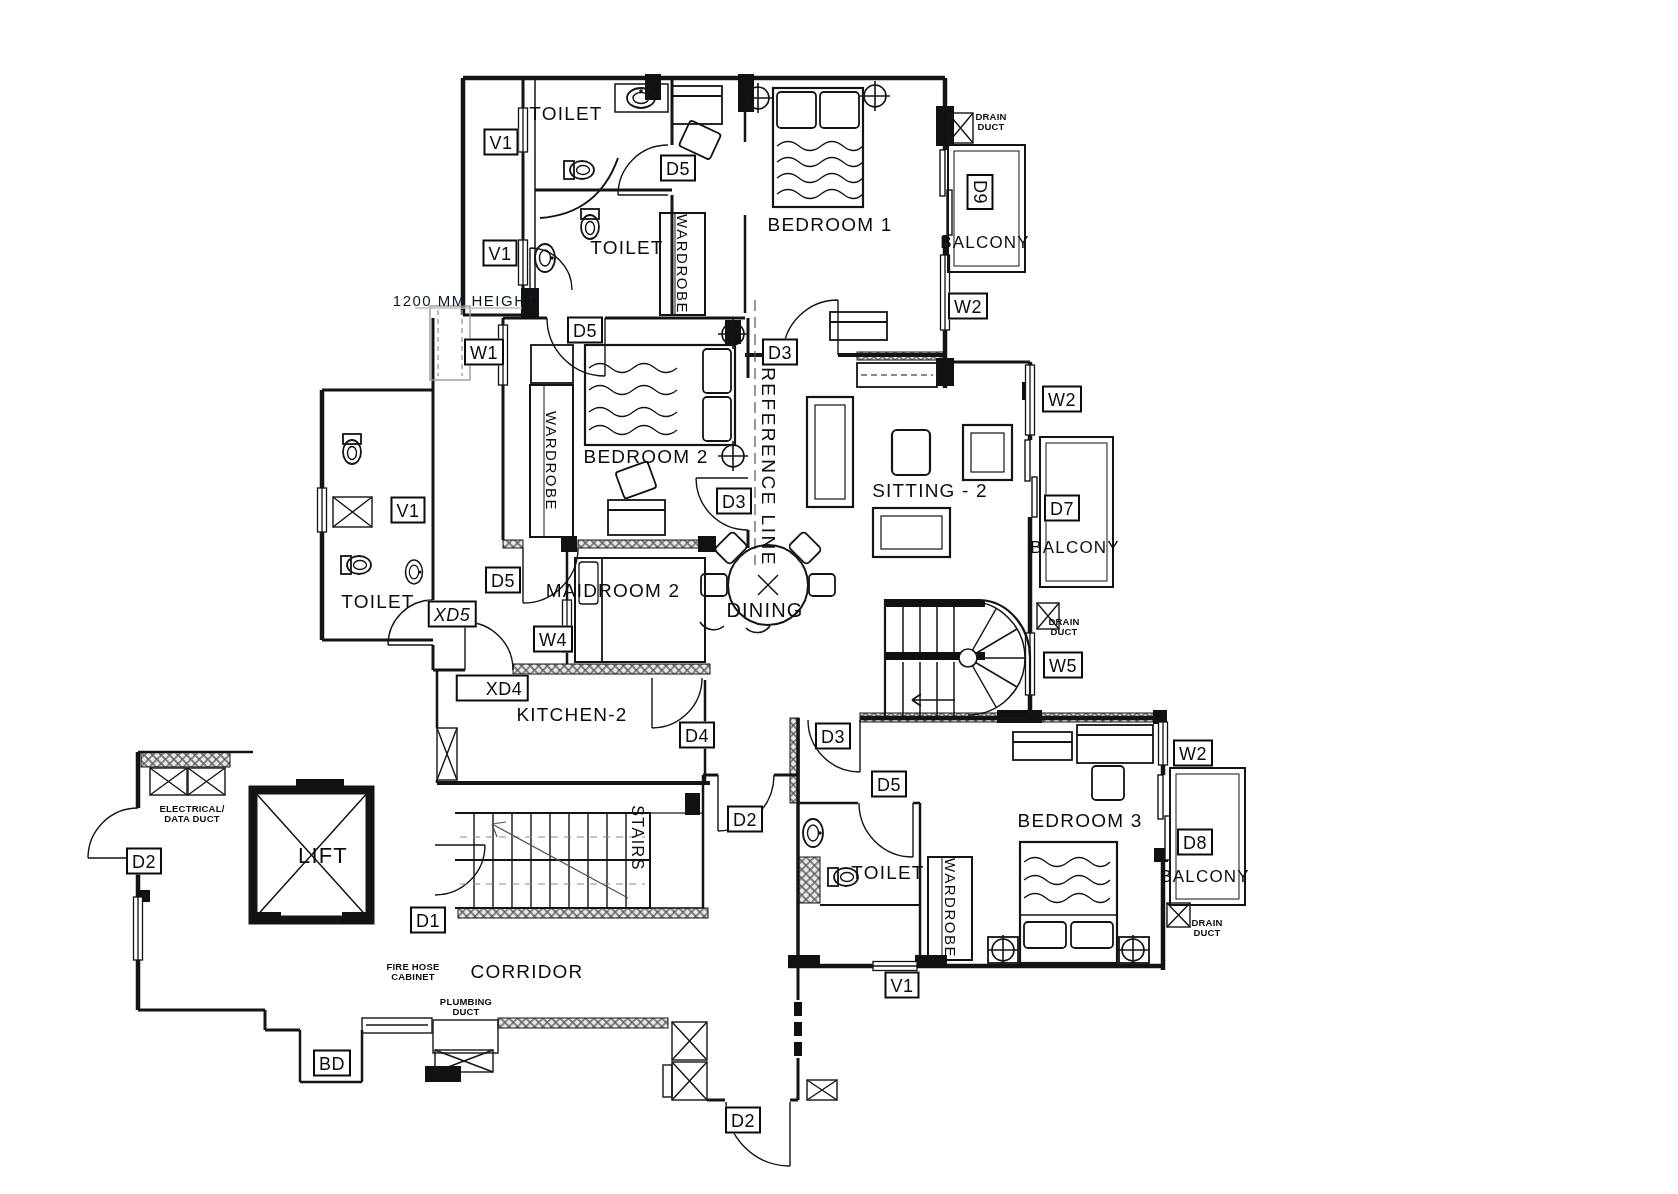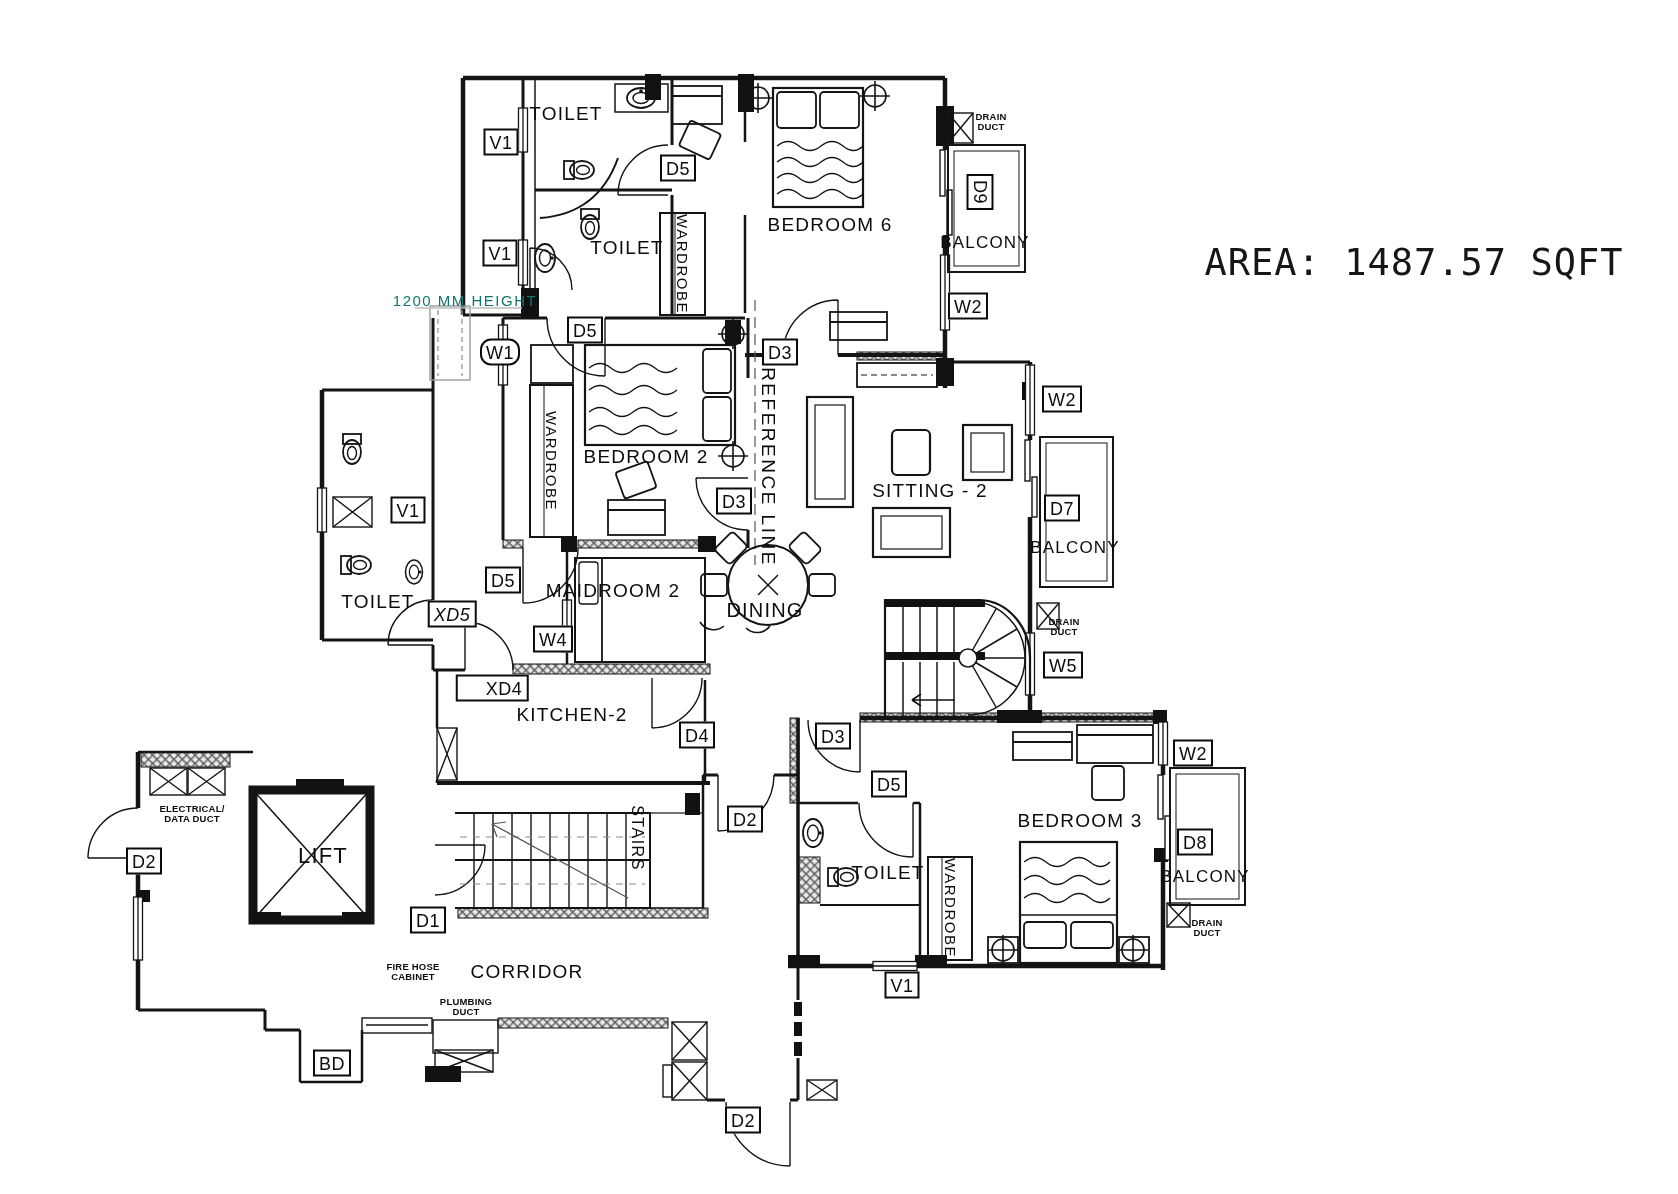--- a/index.html
+++ b/index.html
@@ -8,21 +8,21 @@
   #drawing{position:absolute;left:0;top:0;}
   #labels-layer{position:absolute;left:0;top:0;width:100%;height:100%;}
   .lbl{position:absolute;transform:translate(-50%,-50%);white-space:pre-line;color:#0c0c0c;}
   .tag{border:2.5px solid #0c0c0c;background:#fff;font-size:18px;font-weight:500;
        line-height:1;padding:3px 4px 2px;letter-spacing:.5px;white-space:pre;}
   .tag.vert{transform:translate(-50%,-50%) rotate(90deg);}
   .room{font-size:19px;font-weight:500;letter-spacing:1.2px;white-space:pre;}
   .small{font-size:9.5px;font-weight:700;line-height:1.1;text-align:center;letter-spacing:.2px;}
   .vtext{transform:translate(-50%,-50%) rotate(90deg);font-size:15px;font-weight:500;
          letter-spacing:1.5px;white-space:pre;}
-  .gray{color:#0f766e;font-size:15px;letter-spacing:1.5px;white-space:pre;}
+  .gray{color:#0f172a;font-size:15px;letter-spacing:1.5px;white-space:pre;}
   .area-note{position:absolute;left:1414px;top:262px;transform:translate(-50%,-50%);
              font-family:"DejaVu Sans Mono",monospace;font-size:37px;letter-spacing:1px;
              color:#161616;white-space:pre;}
 </style>
 </head>
 <body>
 
 <div id="stage">
 
   <svg id="drawing" width="1678" height="1194" viewBox="0 0 1678 1194" stroke="#141414" fill="none" stroke-linecap="butt">
@@ -440,21 +440,21 @@
       <use href="#basin" transform="translate(813,833) rotate(90)"></use>
       <use href="#wc" transform="translate(844,877)"></use>
     </g>
   </svg>
 
   <div id="labels-layer">
       <div class="lbl tag" style="left: 501px; top: 142px;">V1</div>
       <div class="lbl tag" style="left: 500px; top: 253px;">V1</div>
       <div class="lbl tag" style="left: 678px; top: 168px;">D5</div>
       <div class="lbl tag" style="left: 585px; top: 330px;">D5</div>
-      <div class="lbl tag" style="left: 500px; top: 352px; border-radius: 11px;">W1</div>
+      <div class="lbl tag" style="left: 484px; top: 352px;">W1</div>
       <div class="lbl tag" style="left: 780px; top: 352px;">D3</div>
       <div class="lbl tag" style="left: 968px; top: 306px;">W2</div>
       <div class="lbl tag vert" style="left: 980px; top: 192px;">D9</div>
       <div class="lbl tag" style="left: 1062px; top: 399px;">W2</div>
       <div class="lbl tag" style="left: 1062px; top: 508px;">D7</div>
       <div class="lbl tag" style="left: 408px; top: 510px;">V1</div>
       <div class="lbl tag" style="left: 503px; top: 580px;">D5</div>
       <div class="lbl tag" style="left: 452px; top: 614px; font-style: italic;">XD5</div>
       <div class="lbl tag" style="left: 553px; top: 639px;">W4</div>
       <div class="lbl tag" style="left: 1063px; top: 665px;">W5</div>
@@ -466,21 +466,21 @@
       <div class="lbl tag" style="left: 745px; top: 819px;">D2</div>
       <div class="lbl tag" style="left: 144px; top: 861px;">D2</div>
       <div class="lbl tag" style="left: 1193px; top: 753px;">W2</div>
       <div class="lbl tag" style="left: 1195px; top: 842px;">D8</div>
       <div class="lbl tag" style="left: 428px; top: 920px;">D1</div>
       <div class="lbl tag" style="left: 902px; top: 985px;">V1</div>
       <div class="lbl tag" style="left: 332px; top: 1063px;">BD</div>
       <div class="lbl tag" style="left: 743px; top: 1120px;">D2</div>
       <div class="lbl room" style="left: 566px; top: 114px;">TOILET</div>
       <div class="lbl room" style="left: 627px; top: 248px;">TOILET</div>
-      <div class="lbl room" style="left: 830px; top: 225px;">BEDROOM 6</div>
+      <div class="lbl room" style="left: 830px; top: 225px;">BEDROOM 1</div>
       <div class="lbl room" style="left: 985px; top: 243px; font-size: 17px;">BALCONY</div>
       <div class="lbl room" style="left: 646px; top: 457px;">BEDROOM 2</div>
       <div class="lbl room" style="left: 930px; top: 491px;">SITTING - 2</div>
       <div class="lbl room" style="left: 378px; top: 602px;">TOILET</div>
       <div class="lbl room" style="left: 613px; top: 591px;">MAIDROOM 2</div>
       <div class="lbl room" style="left: 765px; top: 610px; font-size: 20px;">DINING</div>
       <div class="lbl room" style="left: 1075px; top: 548px; font-size: 17px;">BALCONY</div>
       <div class="lbl room" style="left: 572px; top: 715px;">KITCHEN-2</div>
       <div class="lbl room" style="left: 1080px; top: 821px;">BEDROOM 3</div>
       <div class="lbl room" style="left: 888px; top: 873px;">TOILET</div>
@@ -500,14 +500,13 @@
       <div class="lbl small" style="left: 466px; top: 1007px;">PLUMBING
 DUCT</div>
       <div class="lbl vtext" style="left: 682px; top: 264px;">WARDROBE</div>
       <div class="lbl vtext" style="left: 551px; top: 461px;">WARDROBE</div>
       <div class="lbl vtext" style="left: 950px; top: 908px;">WARDROBE</div>
       <div class="lbl vtext" style="left: 768px; top: 467px; font-size: 19px; letter-spacing: 2.5px;">REFERENCE LINE</div>
       <div class="lbl vtext" style="left: 637px; top: 838px; font-size: 16px;">STAIRS</div>
       <div class="lbl gray" style="left: 465px; top: 300px;">1200 MM HEIGHT</div>
     </div>
 
-  <div class="area-note">AREA: 1487.57 SQFT</div>
 </div>
 
 </body></html>

